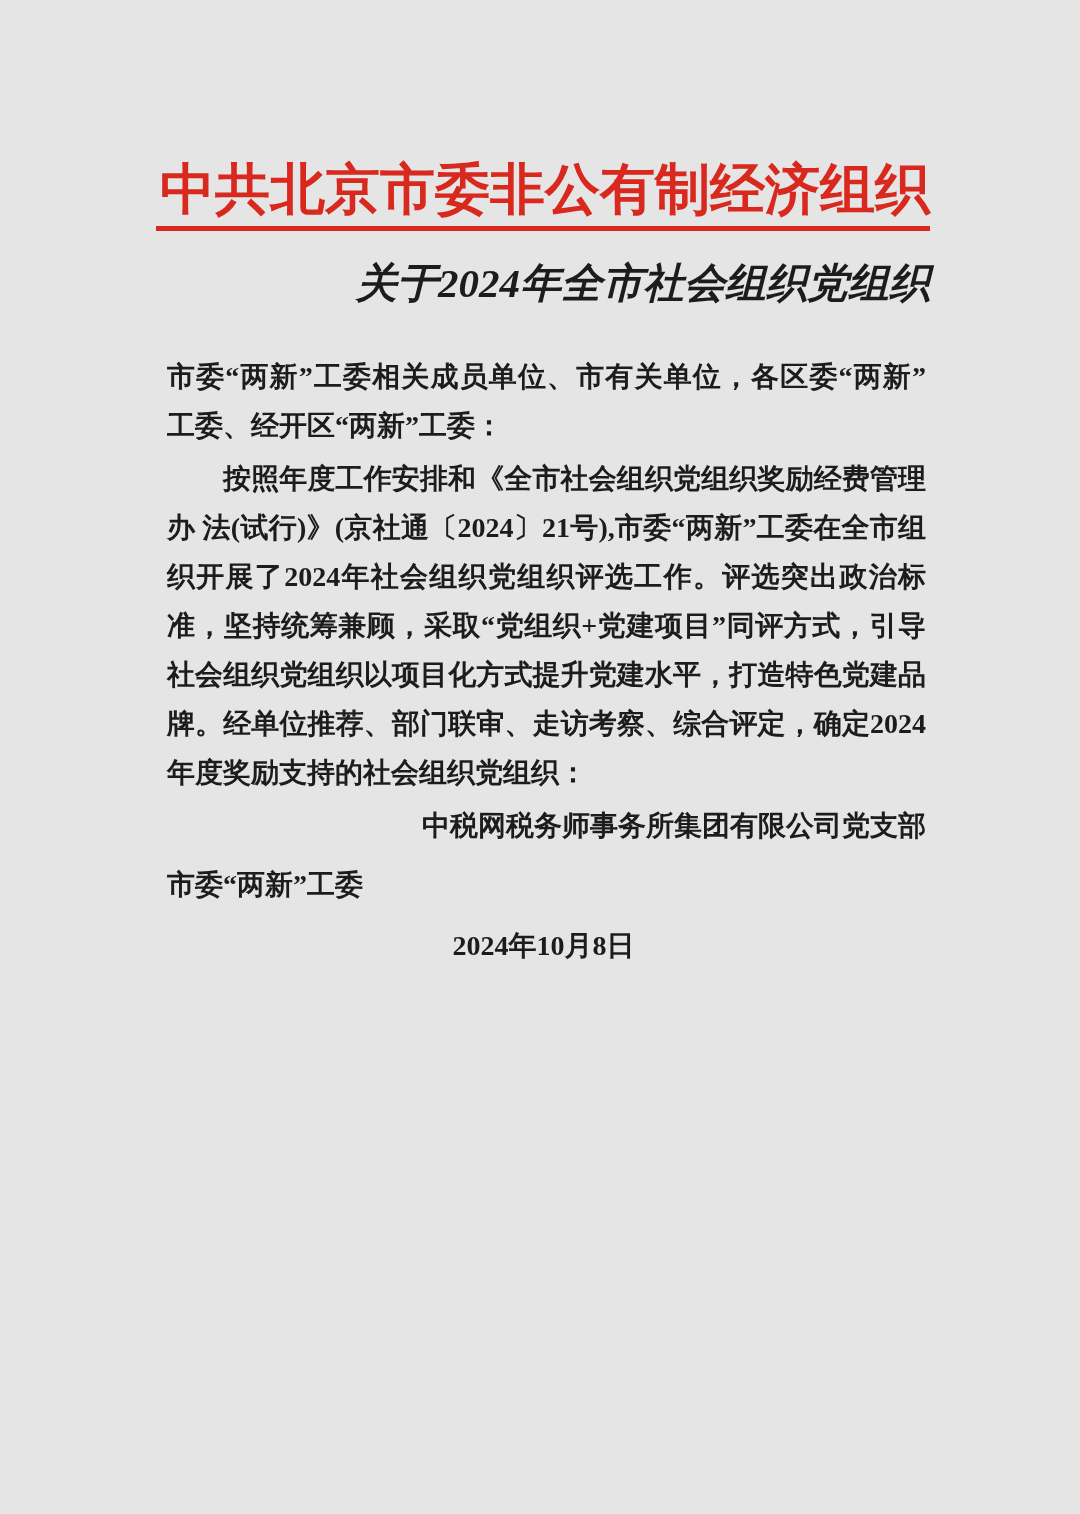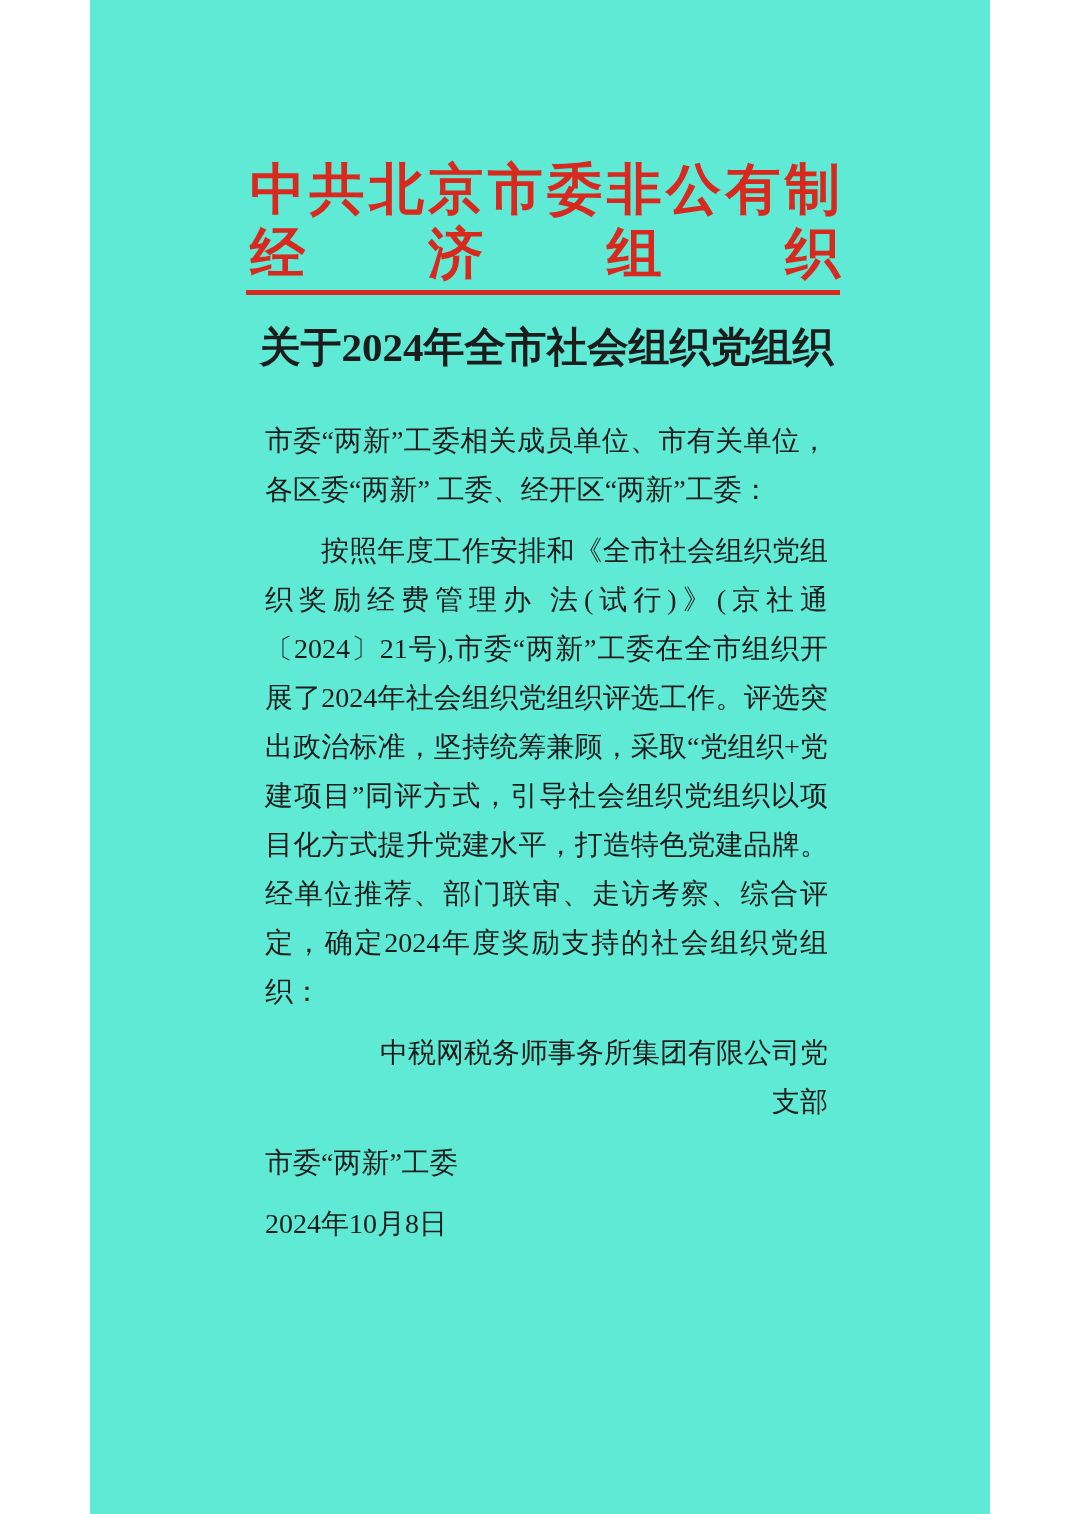--- a/index.html
+++ b/index.html
@@ -2,24 +2,24 @@
 <html lang="zh"><head>
 <meta charset="utf-8">
 <style>
   html, body {
     margin: 0;
     padding: 0;
     background: #ffffff;
   }
   .page {
     position: relative;
-    width: 900px;
+    width: 1080px;
     height: 1514px;
     margin: 0 auto;
-    background: #5eead4;
+    background: #e5e5e5;
     overflow: hidden;
     box-sizing: border-box;
     font-family: "Liberation Serif", "DejaVu Serif", serif;
     color: #1c1c1c;
   }
   
   .letterhead {
     margin: 158px 150px 0 160px;
     color: #d9281e;
     font-weight: bold;
@@ -35,43 +35,44 @@
     border: none;
     border-bottom: 5px solid #d9281e;
     margin: 4px 0 0 -4px;
   }
   
   .doc-title {
     margin: 28px 150px 8px 163px;
     font-size: 41px;
     line-height: 48px;
     font-weight: bold;
-    text-align: center;
+    text-align: right;
+    font-style: italic;
   }
   .t-line { display: block; }
   
   .doc-body {
     margin: 45px 150px 0 163px;
     font-size: 28px;
     line-height: 49px;
     text-align: justify;
     text-justify: inter-character;
   }
-  .doc-body p { margin: 12px; }
+  .doc-body p { margin: 4px; font-weight: bold; }
   .indent { text-indent: 56px; }
   .awardee {
     text-align: right;
     padding-left: 102px;
   }
   .sig-org {
     text-align: left;
     margin-top: 10px !important;
   }
   .sig-date {
-    text-align: left;
+    text-align: center;
     margin-top: 12px !important;
     padding-right: 6px;
   }
 </style>
 </head>
 <body>
 
 <div class="page">
 
   <header class="letterhead">

